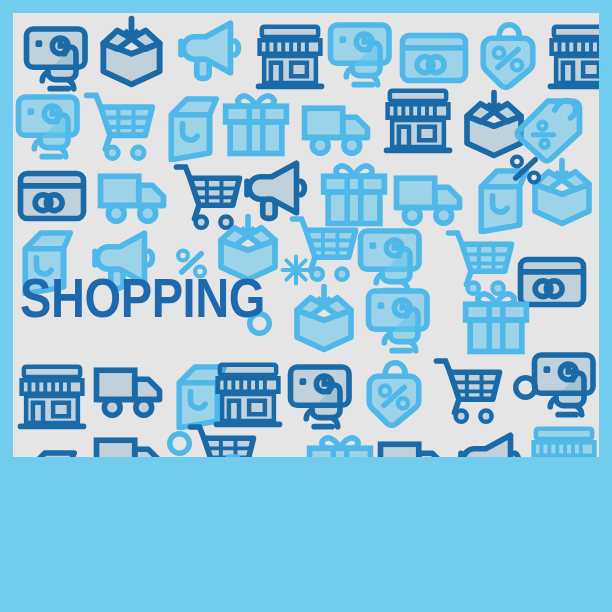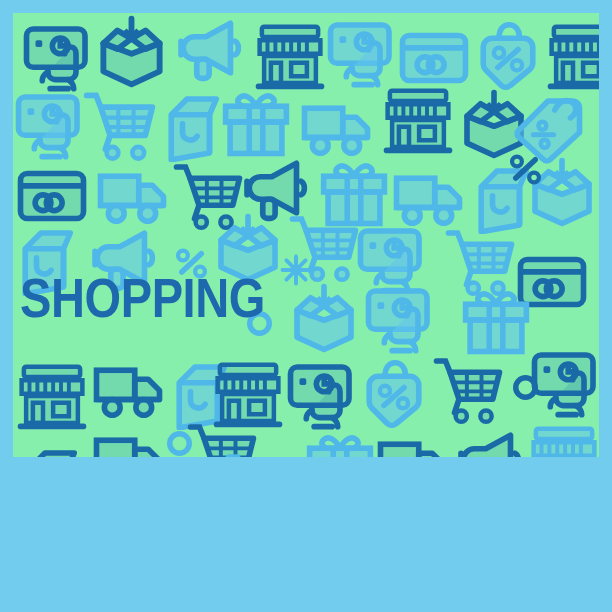--- a/index.html
+++ b/index.html
@@ -1,21 +1,21 @@
 <!DOCTYPE html>
 <html><head>
 <meta charset="utf-8">
 <style>
   html,body{margin:0;padding:0;}
   body{
     width:612px;height:612px;overflow:hidden;
     font-family:"Liberation Sans", sans-serif;
     background:#72ccee;
   }
-  #stage{position:relative;width:612px;height:470px;overflow:hidden;background:#86efac;}
+  #stage{position:relative;width:612px;height:470px;overflow:hidden;background:#e5e5e5;}
   #iconLayer{position:absolute;inset:0;}
   #iconLayer svg{position:absolute;display:block;}
   .edge{position:absolute;background:#72ccee;}
   .edge.top{left:0;top:0;width:612px;height:13px;}
   .edge.bottom{left:0;bottom:0;width:612px;height:13px;}
   .edge.left{left:0;top:0;width:13px;height:612px;}
   .edge.right{right:0;top:0;width:13px;height:612px;}
   #wordmark{
     position:absolute;
     left:20px; top:272px;

